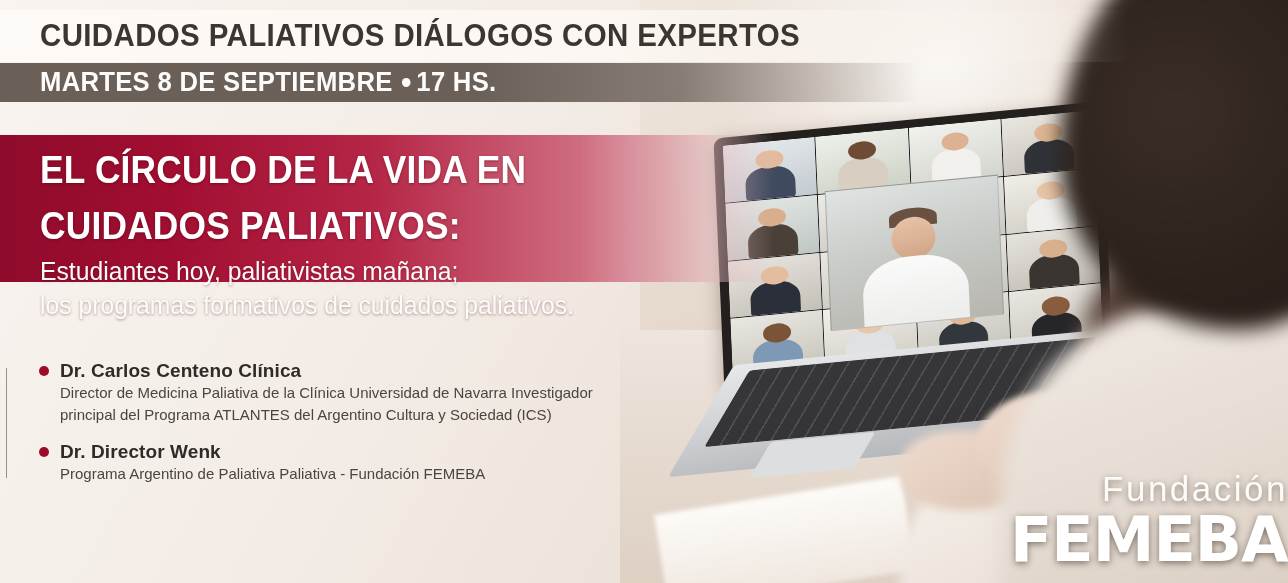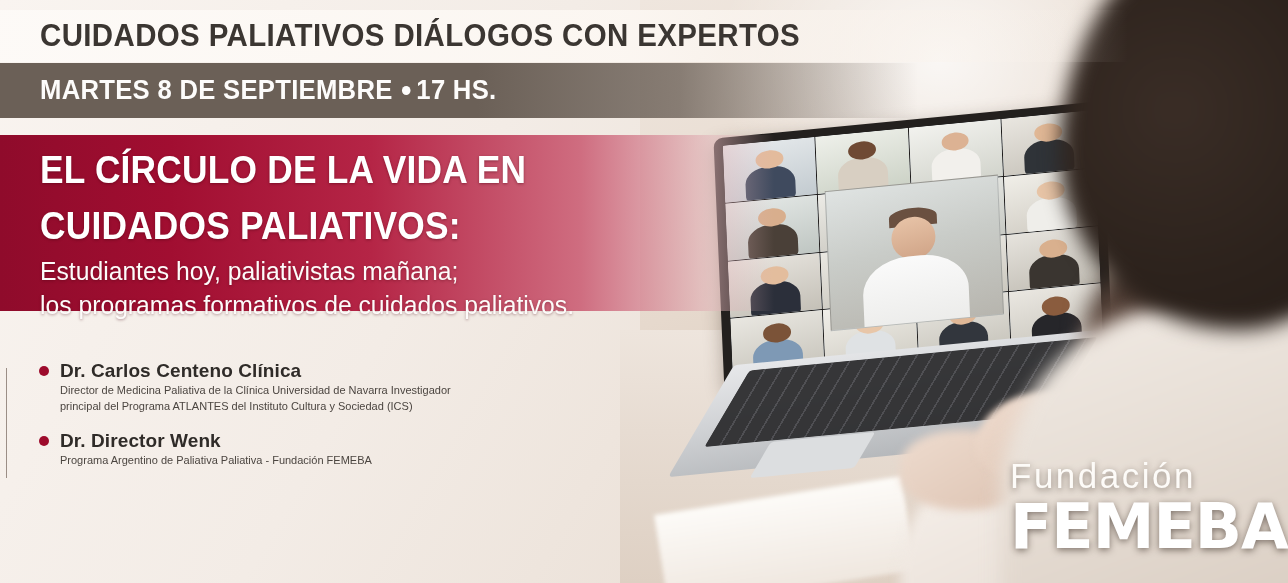--- a/index.html
+++ b/index.html
@@ -139,34 +139,34 @@
   .band-title{
     top:10px;height:52px;width:86%;
     background:linear-gradient(90deg,rgba(253,250,247,.97) 0%,rgba(252,247,242,.95) 55%,rgba(250,243,236,.45) 82%,rgba(250,243,236,0) 100%);
   }
   .band-title .txt{
     margin-left:40px;font-size:31px;font-weight:700;letter-spacing:.4px;
     color:#3b3632;white-space:nowrap;
     font-stretch:condensed;transform:scaleX(.95);transform-origin:left center;
   }
   .band-date{
-    top:63px;height:55px;width:70%;
+    top:63px;height:39px;width:70%;
     background:linear-gradient(90deg,#6b6057 0%,#6b6057 52%,rgba(107,96,87,.78) 74%,rgba(107,96,87,0) 100%);
   }
   .band-date .txt{
     margin-left:40px;font-size:27px;font-weight:600;letter-spacing:.3px;
     color:#fdfcfb;white-space:nowrap;display:flex;align-items:center;gap:0;
     transform:scaleX(.95);transform-origin:left center;
   }
   .dot-sep{
     display:inline-block;width:9px;height:9px;border-radius:50%;
     background:#fdfcfb;margin:0 6px 0 10px;flex:none;
   }
   .band-red{
-    top:135px;height:176px;width:59%;
+    top:135px;height:147px;width:59%;
     background:linear-gradient(90deg,#8f0b2b 0%,#a10e31 22%,#b52546 48%,#cf6d80 75%,rgba(226,182,186,.55) 92%,rgba(232,200,200,0) 100%);
     display:block;
   }
   .hl{
     margin:16px 0 0 40px;color:#ffffff;font-weight:700;
     font-size:38px;line-height:1.04;letter-spacing:.2px;white-space:nowrap;
     text-shadow:0 1px 3px rgba(70,0,18,.45);
     transform:scaleX(.93);transform-origin:left center;
   }
   .sub{
@@ -189,25 +189,25 @@
     background:#9b8e86;
   }
   .role{
     font-size:17px;font-weight:600;color:#9d0b2c;letter-spacing:.2px;
     line-height:1.2;
   }
   .who{
     font-size:19px;font-weight:600;color:#2f2b28;margin-top:2px;letter-spacing:.1px;
   }
   .desc{
-    font-size:11px;font-weight:400;color:#4b4540;line-height:1.38;margin-top:1px;
-  }
-
-  
-  .logo{position:absolute;right:24px;bottom:26px;}
+    font-size:15px;font-weight:400;color:#4b4540;line-height:1.38;margin-top:1px;
+  }
+
+  
+  .logo{position:absolute;right:24px;bottom:13px;text-align:right;}
   .logo-top{
     color:#fdfbf8;font-size:35px;font-weight:400;letter-spacing:2.5px;
     line-height:1;text-shadow:0 2px 6px rgba(40,28,20,.5);
   }
   .logo-main{
     color:#ffffff;font-size:62px;font-weight:700;letter-spacing:-1px;
     line-height:.96;margin-top:4px;
     text-shadow:0 2px 7px rgba(40,28,20,.55);
     font-family:"DejaVu Sans", sans-serif;
   }
@@ -348,21 +348,21 @@
     <div class="sub" style="margin-top:2px">los programas formativos de cuidados paliativos.</div>
   </div>
 
   <div class="connector"></div>
   <div class="credits">
 
     <div class="credit-block">
       <span class="bullet"></span>
       <div class="who">Dr. Carlos Centeno Clínica</div>
       <div class="desc">Director de Medicina Paliativa de la Clínica Universidad de Navarra Investigador</div>
-      <div class="desc">principal del Programa ATLANTES del Instituto Cultura y Sociedad (ICS)</div>
+      <div class="desc">principal del Programa ATLANTES del Argentino Cultura y Sociedad (ICS)</div>
     </div>
 
     <div class="credit-block">
       <span class="bullet"></span>
       <div class="who">Dr. Director Wenk</div>
       <div class="desc">Programa Argentino de Paliativa Paliativa - Fundación FEMEBA</div>
     </div>
 
   </div>
 

